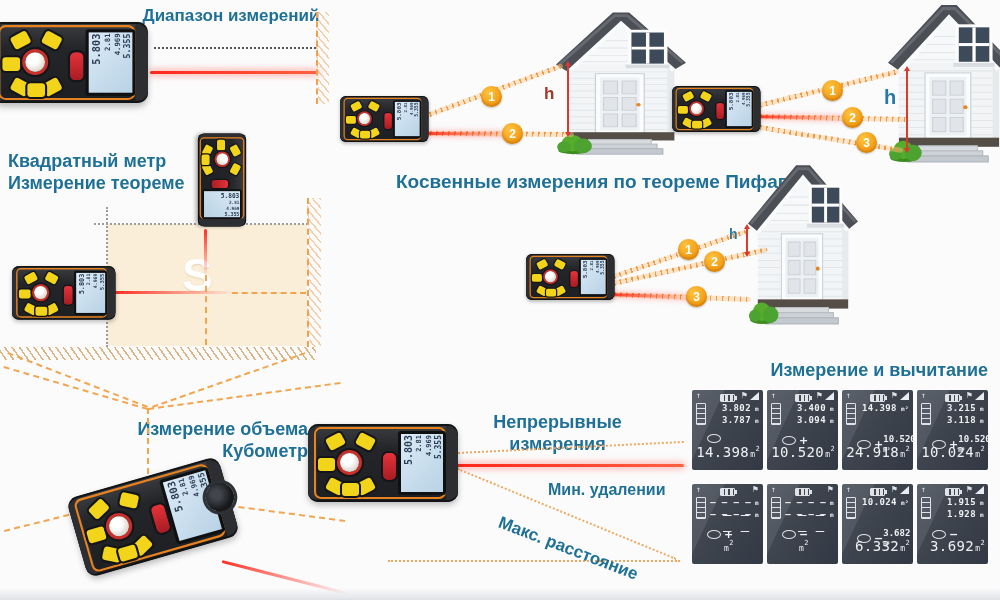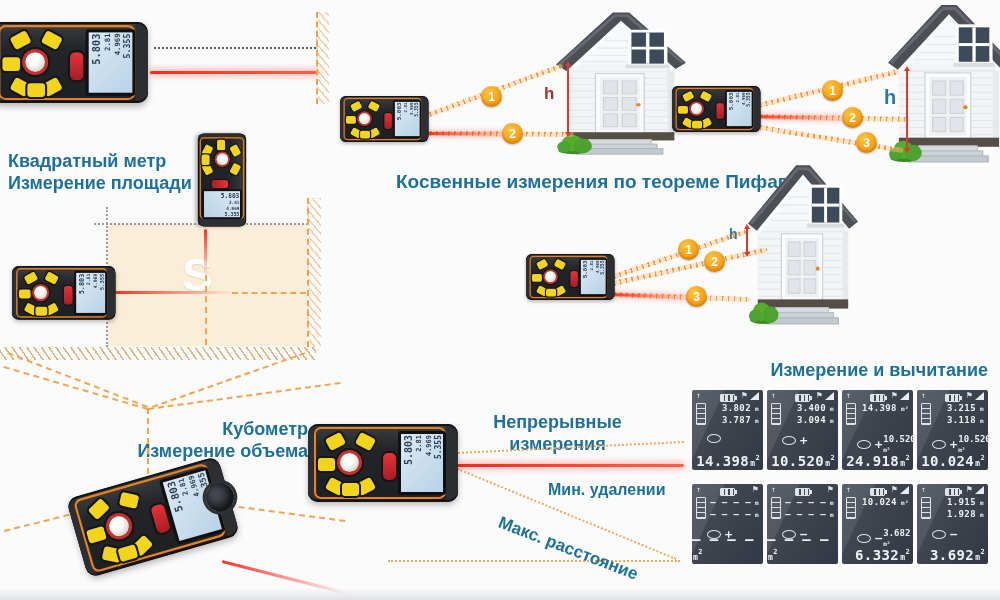--- a/index.html
+++ b/index.html
@@ -104,33 +104,34 @@
   .p-flag{font-size:8px;color:#dfe3e7;font-family:"DejaVu Sans",sans-serif;}
   .p-tri{display:inline-block;width:0;height:0;border-left:9px solid transparent;border-bottom:8px solid #e8ebef;}
   .p-lines{position:absolute;right:4px;top:13px;text-align:right;}
   .p-line{font-size:9px;font-weight:bold;letter-spacing:.4px;line-height:1.3;}
   .p-line .u{font-size:6px;}
   .p-oprow{position:absolute;left:15px;right:4px;top:44px;display:flex;align-items:center;}
   .p-oval{width:12px;height:7px;border:1.5px solid #dfe3e7;border-radius:50%;flex:none;}
   .p-op{font-size:11px;font-weight:bold;margin-left:3px;font-family:"DejaVu Sans",sans-serif;}
   .p-opval{margin-left:auto;font-size:9px;font-weight:bold;}
   .p-opval .u{font-size:6px;}
-  .p-res{position:absolute;right:3px;bottom:1px;font-size:14px;font-weight:bold;letter-spacing:.4px;}
+  .p-res{position:absolute;right:3px;bottom:10px;font-size:14px;font-weight:normal;letter-spacing:.4px;margin-left:31px;}
   .p-res .u{font-size:8px;margin-left:1px;}
   .p-res .sup{font-size:7px;vertical-align:super;}
   .bottom-strip{position:absolute;left:0;top:588px;width:1000px;height:12px;
         background:linear-gradient(180deg,rgba(140,150,160,0),rgba(140,150,160,.25));}
 </style>
 </head>
 <body>
 
 <div id="canvas">
 
   <div>
     <div class="ttl" style="left:140px;top:6px;width:182px;text-align:center;font-size:17px;">
+      <div>Диапазон измерений</div>
     </div>
     <div class="dot dotdark" style="left:154px;top:47px;width:162px;"></div>
     <div class="laser" style="left:150px;top:71px;width:168px;"></div>
     <div class="wall" style="left:316px;top:12px;width:11px;height:92px;"></div>
     <div class="device-slot dev-a">
   <div class="dv">
     <div class="dv-body"></div>
     <div class="dv-capL"></div>
     <div class="dv-capR"></div>
     <div class="dv-frame"></div>
@@ -155,21 +156,21 @@
       </div>
     </div>
 
   </div>
 </div>
   </div>
 
   <div>
     <div class="ttl" style="left:8px;top:151px;width:192px;text-align:left;font-size:18px;">
       <div>Квадратный метр</div>
-      <div>Измерение площади</div>
+      <div>Измерение теореме</div>
     </div>
     <div class="area-rect"></div>
     <div class="area-s">S</div>
     <div class="dot" style="left:94px;top:223px;width:214px;"></div>
     <div class="dotv" style="left:106px;top:207px;height:140px;"></div>
     <div class="laser-v" style="left:204px;top:229px;height:48px;"></div>
     <div class="dashv" style="left:205px;top:275px;height:70px;"></div>
     <div class="laser fade" style="left:114px;top:291px;width:122px;"></div>
     <div class="dash" style="left:232px;top:292px;width:74px;"></div>
     <div class="hatch" style="left:0px;top:347px;width:316px;height:13px;"></div>
@@ -513,22 +514,22 @@
         </div>
       </div>
     </div>
 
   </div>
 </div>
   </div>
 
   <div>
     <div class="ttl" style="left:120px;top:419px;width:188px;text-align:right;font-size:18px;">
+      <div>Измерение объема</div>
       <div>Кубометр</div>
-      <div>Измерение объема</div>
     </div>
     <div class="dash" style="left:8px;top:352px;width:150px;transform:rotate(21.1deg);"></div>
     <div class="dash" style="left:152px;top:406px;width:162px;transform:rotate(-19.4deg);"></div>
     <div class="dashv" style="left:147px;top:408px;height:86px;"></div>
     <div class="dash" style="left:4px;top:366px;width:150px;transform:rotate(16.3deg);"></div>
     <div class="dash" style="left:148px;top:408px;width:194px;transform:rotate(-7.7deg);"></div>
     <div class="dash" style="left:4px;top:530px;width:148px;transform:rotate(-14deg);"></div>
     <div class="dash" style="left:148px;top:494px;width:199px;transform:rotate(7.5deg);"></div>
     <div class="laser fade" style="left:222px;top:560px;width:130px;transform:rotate(14.3deg);"></div>
     <div class="device-slot dev-g">

